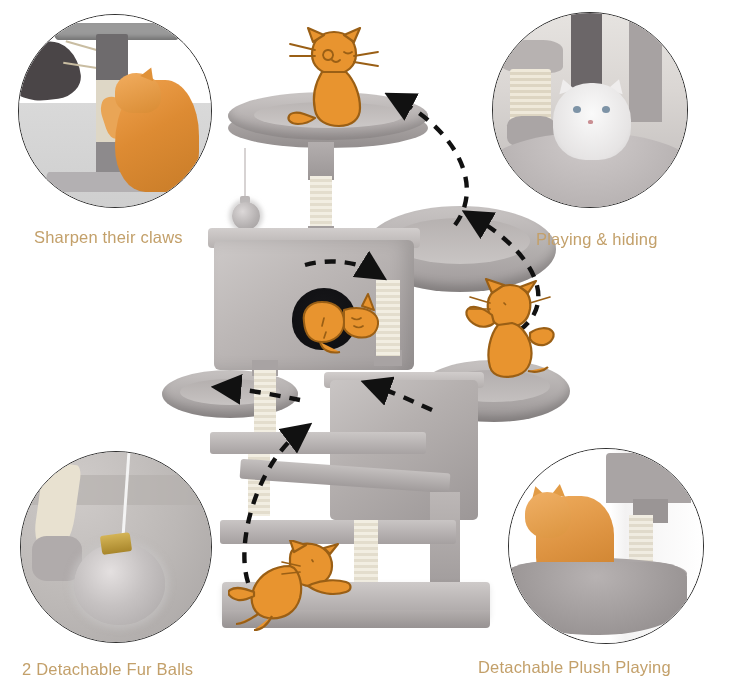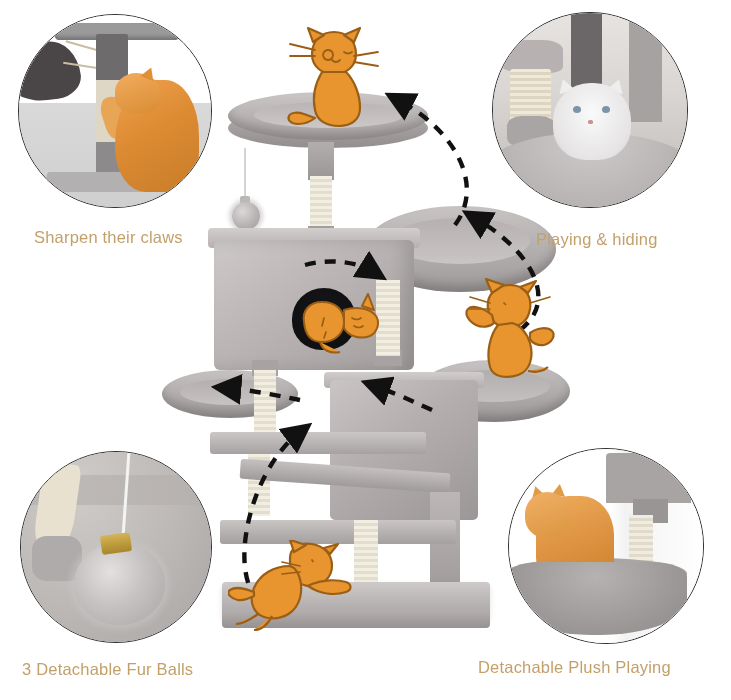--- a/index.html
+++ b/index.html
@@ -368,21 +368,21 @@
     <div class="circle" style="left:20px;top:451px;width:192px;height:192px;">
       <div class="photo p3">
         <div class="strip"></div>
         <div class="leg"></div>
         <div class="legdark"></div>
         <div class="string"></div>
         <div class="ball"></div>
         <div class="bell"></div>
       </div>
     </div>
-    <div class="caption" style="left:22px;top:660px;">3 Detachable Fur Balls</div>
+    <div class="caption" style="left:22px;top:660px;">2 Detachable Fur Balls</div>
   </div>
 
   <div class="feature">
     <div class="circle" style="left:508px;top:448px;width:196px;height:196px;">
       <div class="photo p4">
         <div class="shelf"></div>
         <div class="shelfdark"></div>
         <div class="post"></div>
         <div class="postg"></div>
         <div class="hrim"></div>

